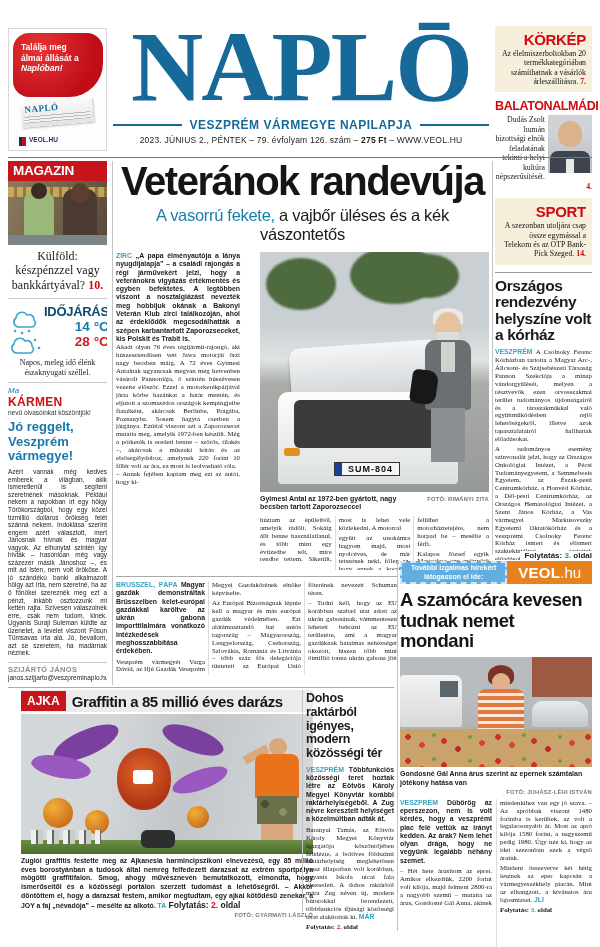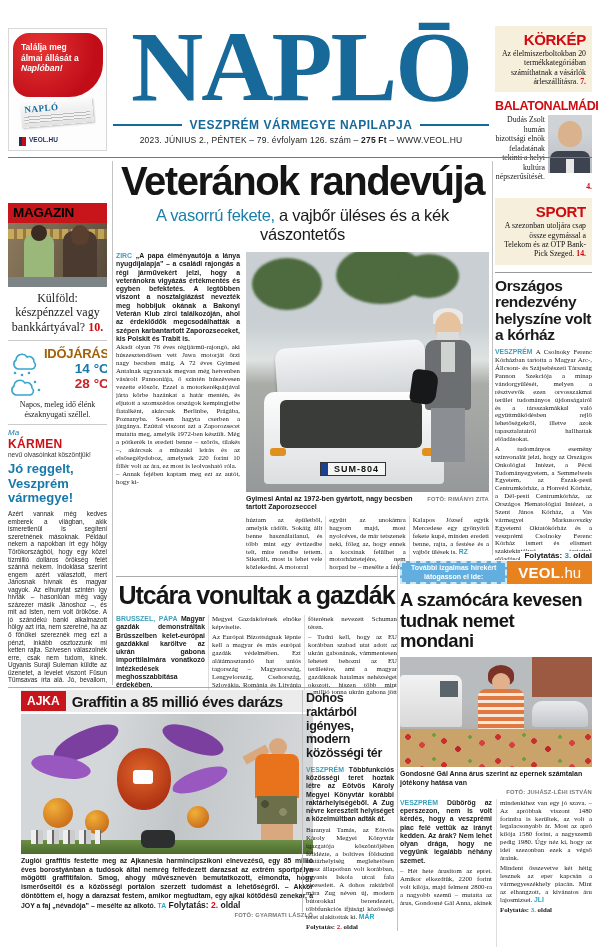--- a/index.html
+++ b/index.html
@@ -68,41 +68,41 @@
   .hospital p { font-family:"Liberation Serif",serif; font-size:6.8px; line-height:1.16;
                 text-align:justify; margin-bottom:2px; }
   .loc { color:#3da0bd; font-weight:700; font-family:"Liberation Sans",sans-serif; }
   .sig { color:#2ba3c6; font-weight:700; font-family:"Liberation Sans",sans-serif; font-size:6.8px; }
   .folyt { font-weight:700; font-size:8px; text-align:left; font-family:"Liberation Sans",sans-serif; }
   .pg-red { color:#e2001a; } .pg-blue { color:#1898d5; }
   .hospital .folyt { position:absolute; right:0; bottom:0; background:#fff; padding-left:4px; }
 
   
   .sidebar { position:absolute; left:8px; top:161px; width:99px; height:524px; overflow:hidden; }
-  .magbar { background:#c8151b; color:#000000; font-weight:800; font-size:13.5px;
-            line-height:20px; padding-left:5px; letter-spacing:-.3px;margin-top:42px; }
+  .magbar { background:#c8151b; color:#ffffff; font-weight:800; font-size:13.5px;
+            line-height:20px; padding-left:5px; letter-spacing:-.3px; }
   .magphoto { height:64px; position:relative; overflow:hidden;
             background:linear-gradient(110deg,#8c7a5e,#6e6048 55%,#56493a); }
   .magphoto .shelf { position:absolute; left:0; top:6px; width:100%; height:10px;
             background:repeating-linear-gradient(90deg,#d7b75f 0 6px,#9a7b3a 6px 9px); opacity:.8; }
   .magphoto .p1 { position:absolute; left:16px; top:12px; width:30px; height:52px;
             background:#9ab87a; border-radius:8px 8px 0 0; }
   .magphoto .p1::before { content:""; position:absolute; left:7px; top:-10px; width:16px; height:16px;
             background:#3a2c22; border-radius:50%; }
   .magphoto .p2 { position:absolute; right:10px; top:8px; width:34px; height:56px;
             background:#4a3a30; border-radius:10px 10px 0 0; }
   .magphoto .p2::before { content:""; position:absolute; left:8px; top:-6px; width:18px; height:20px;
             background:#5a3f2e; border-radius:50% 50% 40% 40%; }
   .magphoto .counter { position:absolute; left:0; bottom:0; width:100%; height:10px; background:#7d8488; }
   .magcap { font-family:"Liberation Serif",serif; font-size:12px; line-height:1.2;
             text-align:center; margin:4px 0 6px; }
   .weather { display:flex; align-items:flex-start; gap:2px; border-top:1px solid #ccc; padding-top:5px; }
   .weather .wicons { width:36px; }
   .weather .wtxt { flex:1; text-align:right; }
-  .weather .wtitle { color:#a16207; font-weight:800; font-size:13px; letter-spacing:-.3px; }
+  .weather .wtitle { color:#0c4a6e; font-weight:800; font-size:13px; letter-spacing:-.3px; }
   .weather .low { color:#1779ab; font-weight:800; font-size:13.5px; }
   .weather .high { color:#cc2229; font-weight:800; font-size:13.5px; }
   .wdesc { font-family:"Liberation Serif",serif; font-size:8px; text-align:center; line-height:1.2; margin:2px 0 5px; }
   .nameday { border-top:1px solid #ccc; padding-top:3px; margin-bottom:4px; }
   .nameday .ma { color:#1779ab; font-style:italic; font-size:8px; }
   .nameday .nm { color:#cc1016; font-weight:800; font-size:12px; letter-spacing:.3px; }
   .nameday .rest { font-size:6.5px; color:#333; }
   .gm { color:#1779ab; font-weight:800; font-size:13px; line-height:1.1; margin:2px 0 5px; }
   .sb-body { font-size:6.4px; line-height:1.18; text-align:justify; color:#222; }
   .sb-author { margin-top:5px; border-top:1px solid #ccc; padding-top:2px;
@@ -110,21 +110,21 @@
   .sb-mail { font-size:6.5px; color:#222; margin-bottom:6px; }
   .barcode { width:84px; height:34px; margin:2px auto 0;
              background:repeating-linear-gradient(90deg,#000 0 1px,#fff 1px 3px,#000 3px 5px,#fff 5px 6px,#000 6px 7px,#fff 7px 10px); }
 
   
   .main { position:absolute; left:116px; top:160px; width:373px; }
   .main-hl { font-size:40px; font-weight:800; letter-spacing:-1.5px; color:#151515;
              text-align:center; line-height:1.05; }
   .main-sub { font-size:16.5px; text-align:center; letter-spacing:-.3px; margin:4px 0 8px; color:#1a1a1a; }
   .main-sub .acc { color:#1a7fa8; }
-  .lead-body { display:grid; grid-template-columns:124px 1fr; column-gap:6px; height:318px; overflow:hidden; }
+  .lead-body { display:grid; grid-template-columns:124px 1fr; column-gap:20px; height:318px; overflow:hidden; }
   .lead-col1 p { font-family:"Liberation Serif",serif; font-size:6.8px; line-height:1.17;
                  text-align:justify; white-space:pre-line; }
   .intro { font-family:"Liberation Sans",sans-serif !important; font-weight:700; font-size:6.9px !important;
            line-height:1.2 !important; }
   .photo-lead { position:relative; height:240px; overflow:hidden;
            background:linear-gradient(#c9cfd2 0 30%, #dfe3e2 45%, #a9aca7 55%, #96999a); }
   .photo-lead .tree { position:absolute; background:#4d6b3f; border-radius:50%; filter:blur(1px); }
   .photo-lead .car { position:absolute; left:18px; bottom:8px; width:180px; height:92px;
            background:linear-gradient(#fdfdfd,#dcdfe0); border-radius:10px 14px 4px 4px; }
   .photo-lead .lid { position:absolute; left:30px; bottom:96px; width:150px; height:52px;
@@ -389,21 +389,20 @@
           <p>együtt az unokámra hagyom majd, most nyolcéves, de már tetszenek neki, főleg az, hogy ennek a kocsinak felülhet a motorháztetejére, nem horpad be – mesélte a férfi.</p>
           <p><span>Kalapos József egyik Mercedese egy gyönyörű fekete kupé, minden eredeti benne, rajta, a festése és a vajbőr ülések is. </span><span class="sig">RZ</span></p>
 
         </div>
       </div>
     </div>
 
     <div class="mid-rule"></div>
 
     <div class="gazdak">
-      <div class="gz-hl">Utcára vonultak a gazdák</div>
       <div class="gz-cols">
         <p class="intro"><span class="loc">BRÜSSZEL, PÁPA</span><span> Magyar gazdák demonstráltak Brüsszelben kelet-európai gazdákkal karöltve az ukrán gabona importtilalmára vonatkozó intézkedések meghosszabbítása érdekében.</span></p>
         <p>Veszprém vármegyét Varga Dávid, az Ifjú Gazdák Veszprém Megyei Gazdakörének elnöke képviselte.</p>
         <p>Az Európai Bizottságnak lépnie kell a magyar és más európai gazdák védelmében. Ezt alátámasztandó hat uniós tagország – Magyarország, Lengyelország, Csehország, Szlovákia, Románia és Litvánia – több száz fős delegációja tüntetett az Európai Unió főterének nevezett Schuman téren.</p>
         <p><span>– Tudni kell, hogy az EU korábban szabad utat adott az ukrán gabonának, vámmentesen lehetett behozni az EU területére, ami a magyar gazdáknak hatalmas nehézséget okozott, hiszen több mint ötmillió tonna ukrán gabona jött az országba – világított rá Varga Dávid. </span></p>
 
       </div>
     </div>
   </div>
 

